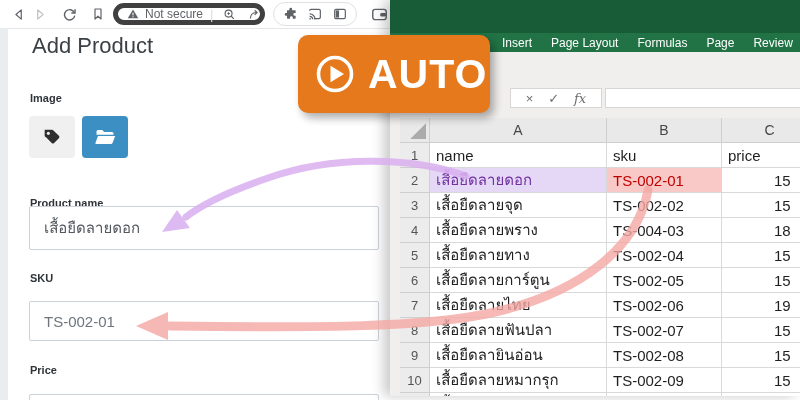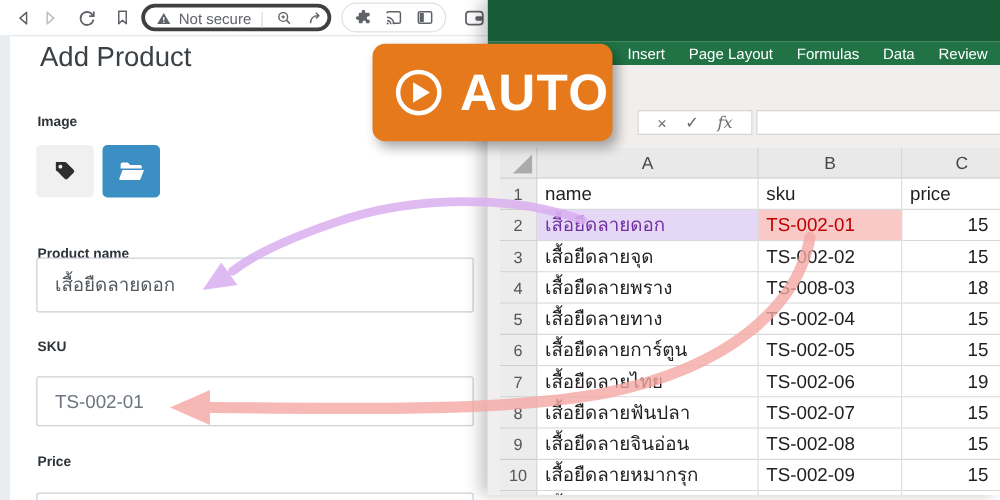--- a/index.html
+++ b/index.html
@@ -2,22 +2,22 @@
 <html><head>
 <meta charset="utf-8">
 <style>
   html,body{margin:0;padding:0;}
   body{font-family:"Liberation Sans","DejaVu Sans",sans-serif;}
   .stage{position:relative;width:800px;height:400px;overflow:hidden;background:#fff;}
 
   
   .toolbar{position:absolute;left:0;top:0;width:800px;height:28px;background:#fff;border-bottom:1px solid #e4e6e9;}
   .tb-ic{position:absolute;top:5px;width:18px;height:18px;display:flex;align-items:center;justify-content:center;}
-  .pill{position:absolute;left:113px;top:3px;width:152px;height:22px;border:3px solid #404040;border-radius:12px;
-        display:flex;align-items:flex-end;padding:0 8px;box-sizing:border-box;background:#fff;}
+  .pill{position:absolute;left:113px;top:3px;width:152px;height:22px;border:5px solid #404040;border-radius:12px;
+        display:flex;align-items:center;padding:0 8px;box-sizing:border-box;background:#fff;}
   .pill .sec{font-size:12px;color:#5f6368;margin-left:5px;white-space:nowrap;}
   .pill .div{color:#dadce0;margin:0 9px 0 7px;font-size:13px;}
   .extbox{position:absolute;left:273px;top:2px;width:84px;height:24px;border:1px solid #dfe1e5;border-radius:12px;
           display:flex;align-items:center;justify-content:space-evenly;box-sizing:border-box;background:#fff;}
   .page-strip{position:absolute;left:0;top:28px;width:8px;height:372px;background:#eaedf0;}
 
   
   .h1{position:absolute;left:32px;top:33px;font-size:22px;color:#3b4045;font-weight:400;}
   .flabel{position:absolute;font-size:11px;font-weight:bold;color:#2f3438;}
   .imgbtn{position:absolute;top:116px;width:46px;height:42px;border-radius:4px;border:none;
@@ -180,21 +180,21 @@
 
   <div class="flabel" style="left:30px;top:364px">Price</div>
   <input id="inp-price" class="finput" type="text" value="" style="">
 
   <div class="excel">
     <div class="xl-title"></div>
     <div class="xl-tabs">
       <span class="xl-tab">Insert</span>
       <span class="xl-tab">Page Layout</span>
       <span class="xl-tab">Formulas</span>
-      <span class="xl-tab">Data</span>
+      <span class="xl-tab">Page</span>
       <span class="xl-tab">Review</span>
 
     </div>
 
     <div class="fxbox">
       <span>×</span>
       <span>✓</span>
       <span class="fx">fx</span>
     </div>
     <div class="fbar"></div>
@@ -223,21 +223,21 @@
       </div>
       <div class="r">
         <div class="rn">3</div>
         <div class="c ca">เสื้อยืดลายจุด</div>
         <div class="c cb">TS-002-02</div>
         <div class="c cc">15</div>
       </div>
       <div class="r">
         <div class="rn">4</div>
         <div class="c ca">เสื้อยืดลายพราง</div>
-        <div class="c cb">TS-008-03</div>
+        <div class="c cb">TS-004-03</div>
         <div class="c cc">18</div>
       </div>
       <div class="r">
         <div class="rn">5</div>
         <div class="c ca">เสื้อยืดลายทาง</div>
         <div class="c cb">TS-002-04</div>
         <div class="c cc">15</div>
       </div>
       <div class="r">
         <div class="rn">6</div>
@@ -252,21 +252,21 @@
         <div class="c cc">19</div>
       </div>
       <div class="r">
         <div class="rn">8</div>
         <div class="c ca">เสื้อยืดลายฟันปลา</div>
         <div class="c cb">TS-002-07</div>
         <div class="c cc">15</div>
       </div>
       <div class="r">
         <div class="rn">9</div>
-        <div class="c ca">เสื้อยืดลายจินอ่อน</div>
+        <div class="c ca">เสื้อยืดลายินอ่อน</div>
         <div class="c cb">TS-002-08</div>
         <div class="c cc">15</div>
       </div>
       <div class="r">
         <div class="rn">10</div>
         <div class="c ca">เสื้อยืดลายหมากรุก</div>
         <div class="c cb">TS-002-09</div>
         <div class="c cc">15</div>
       </div>
       <div class="r">

